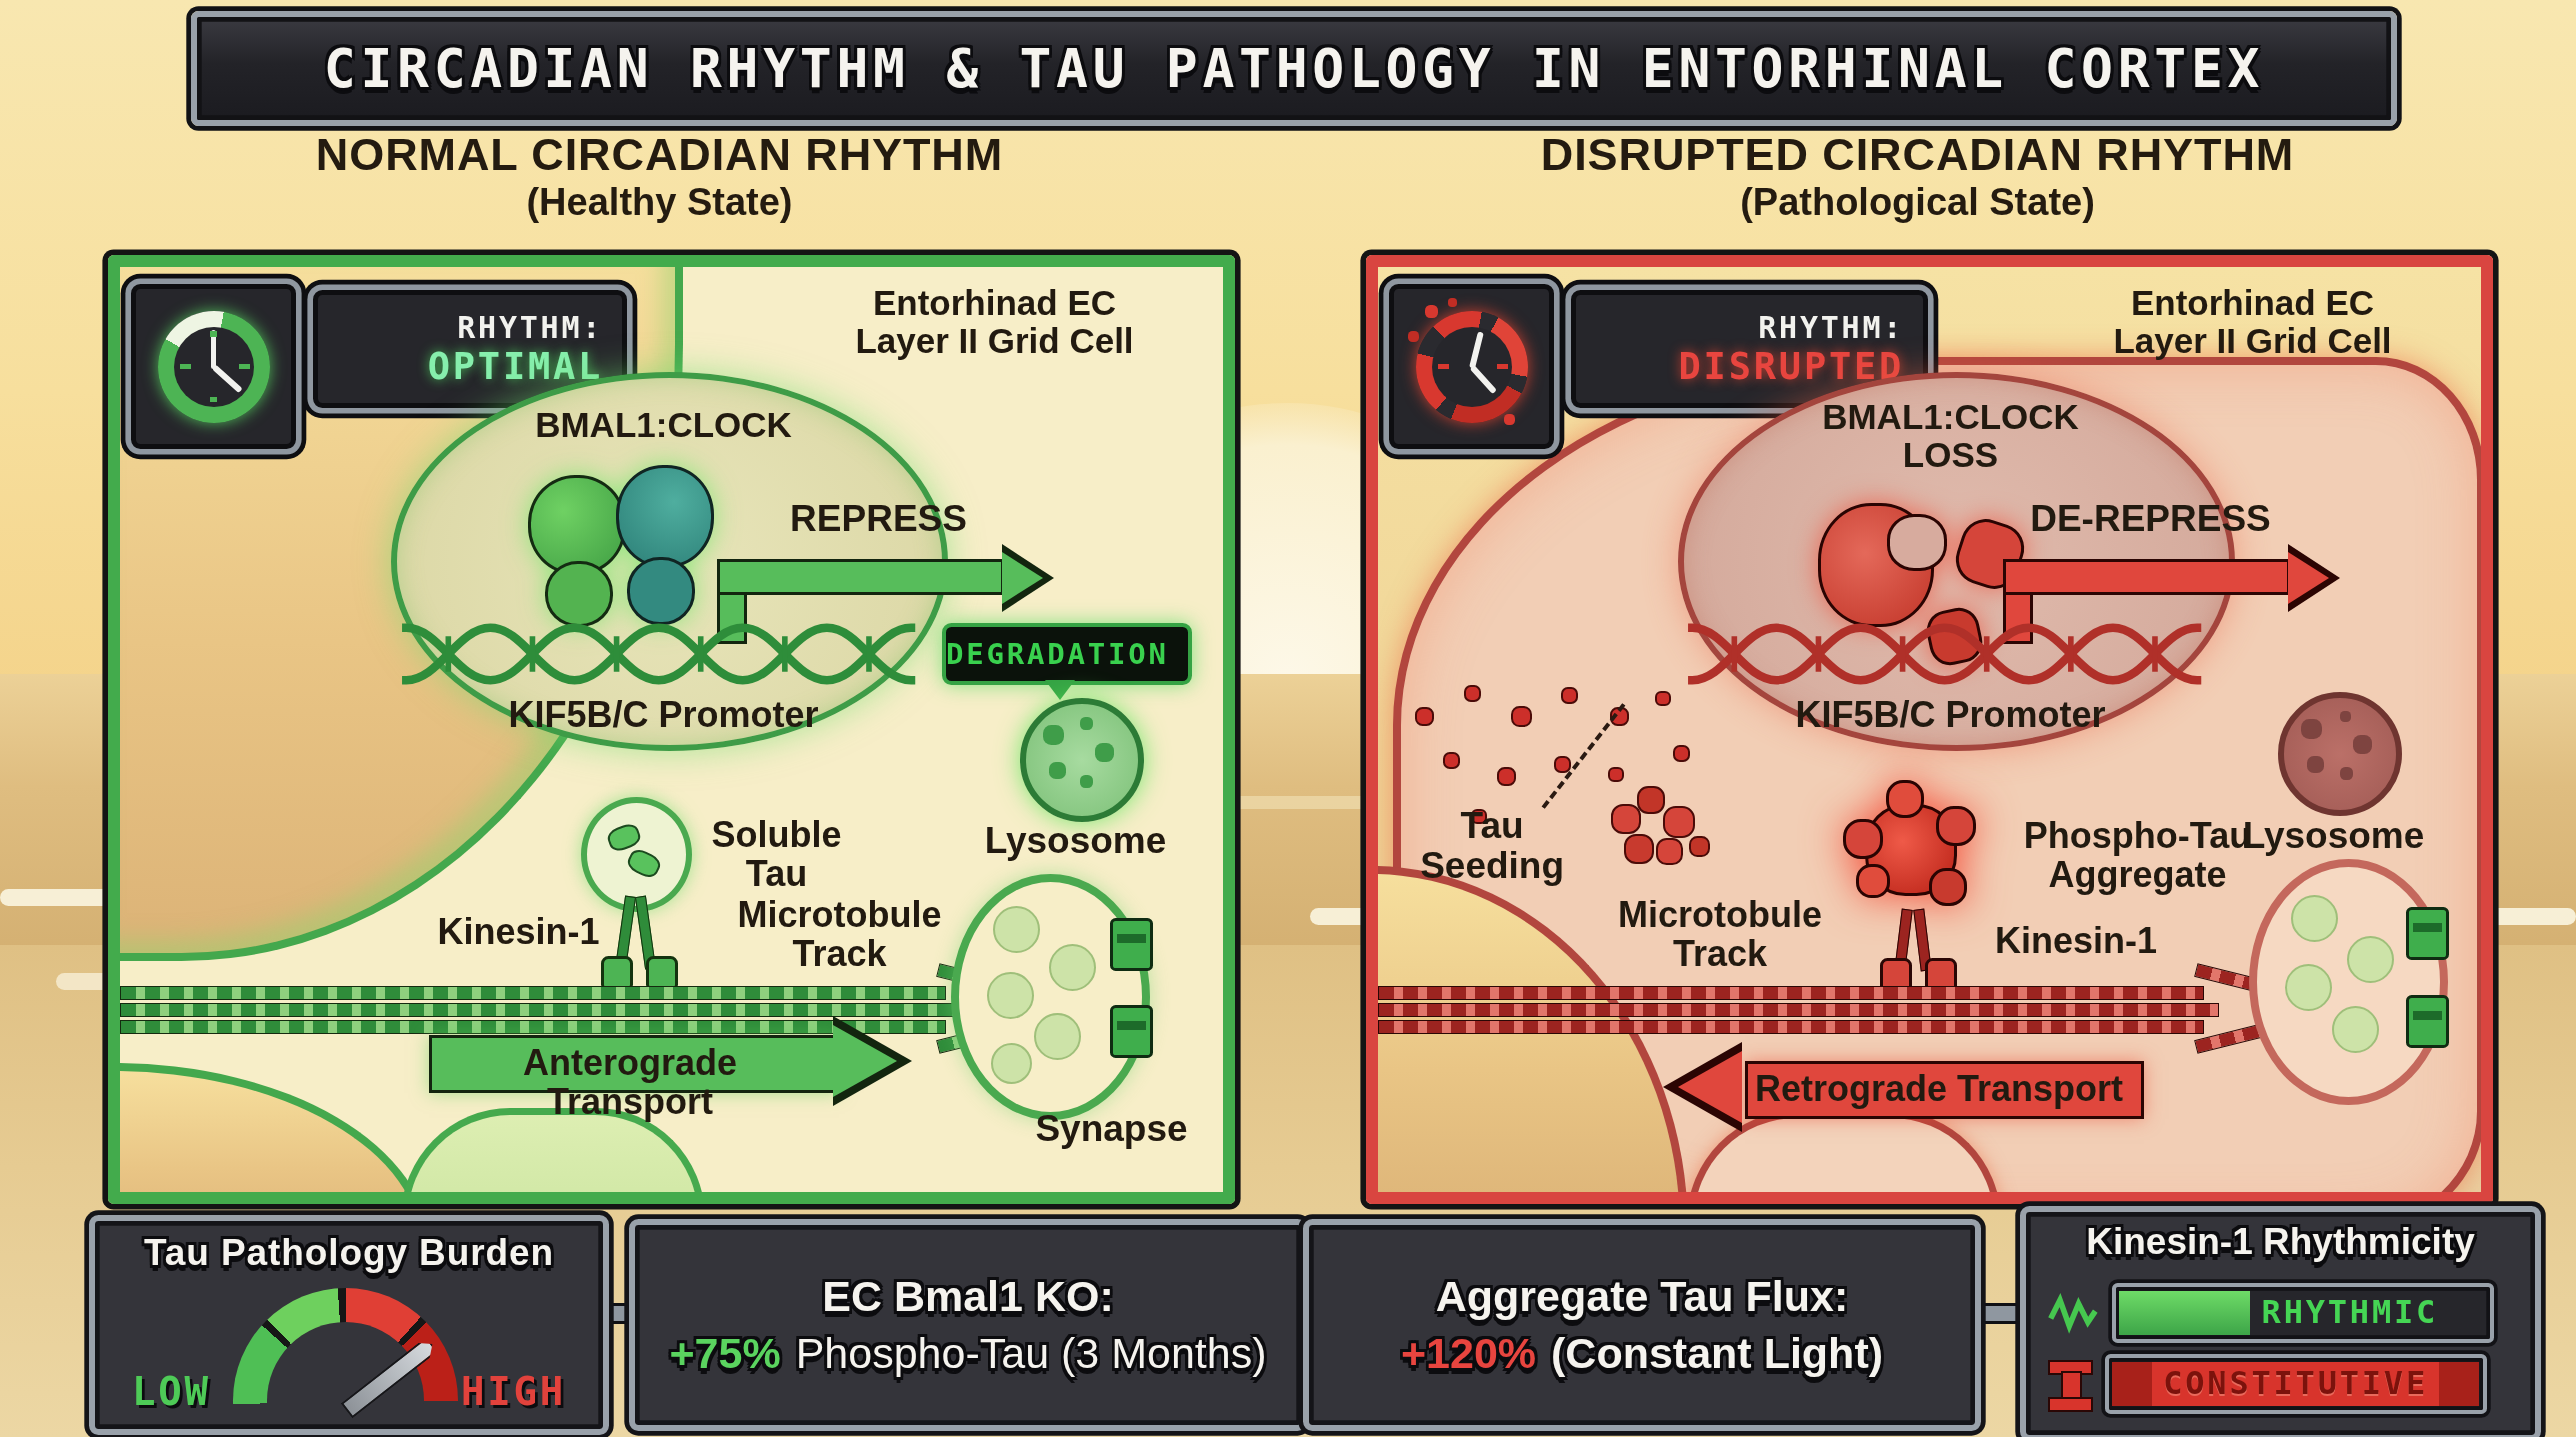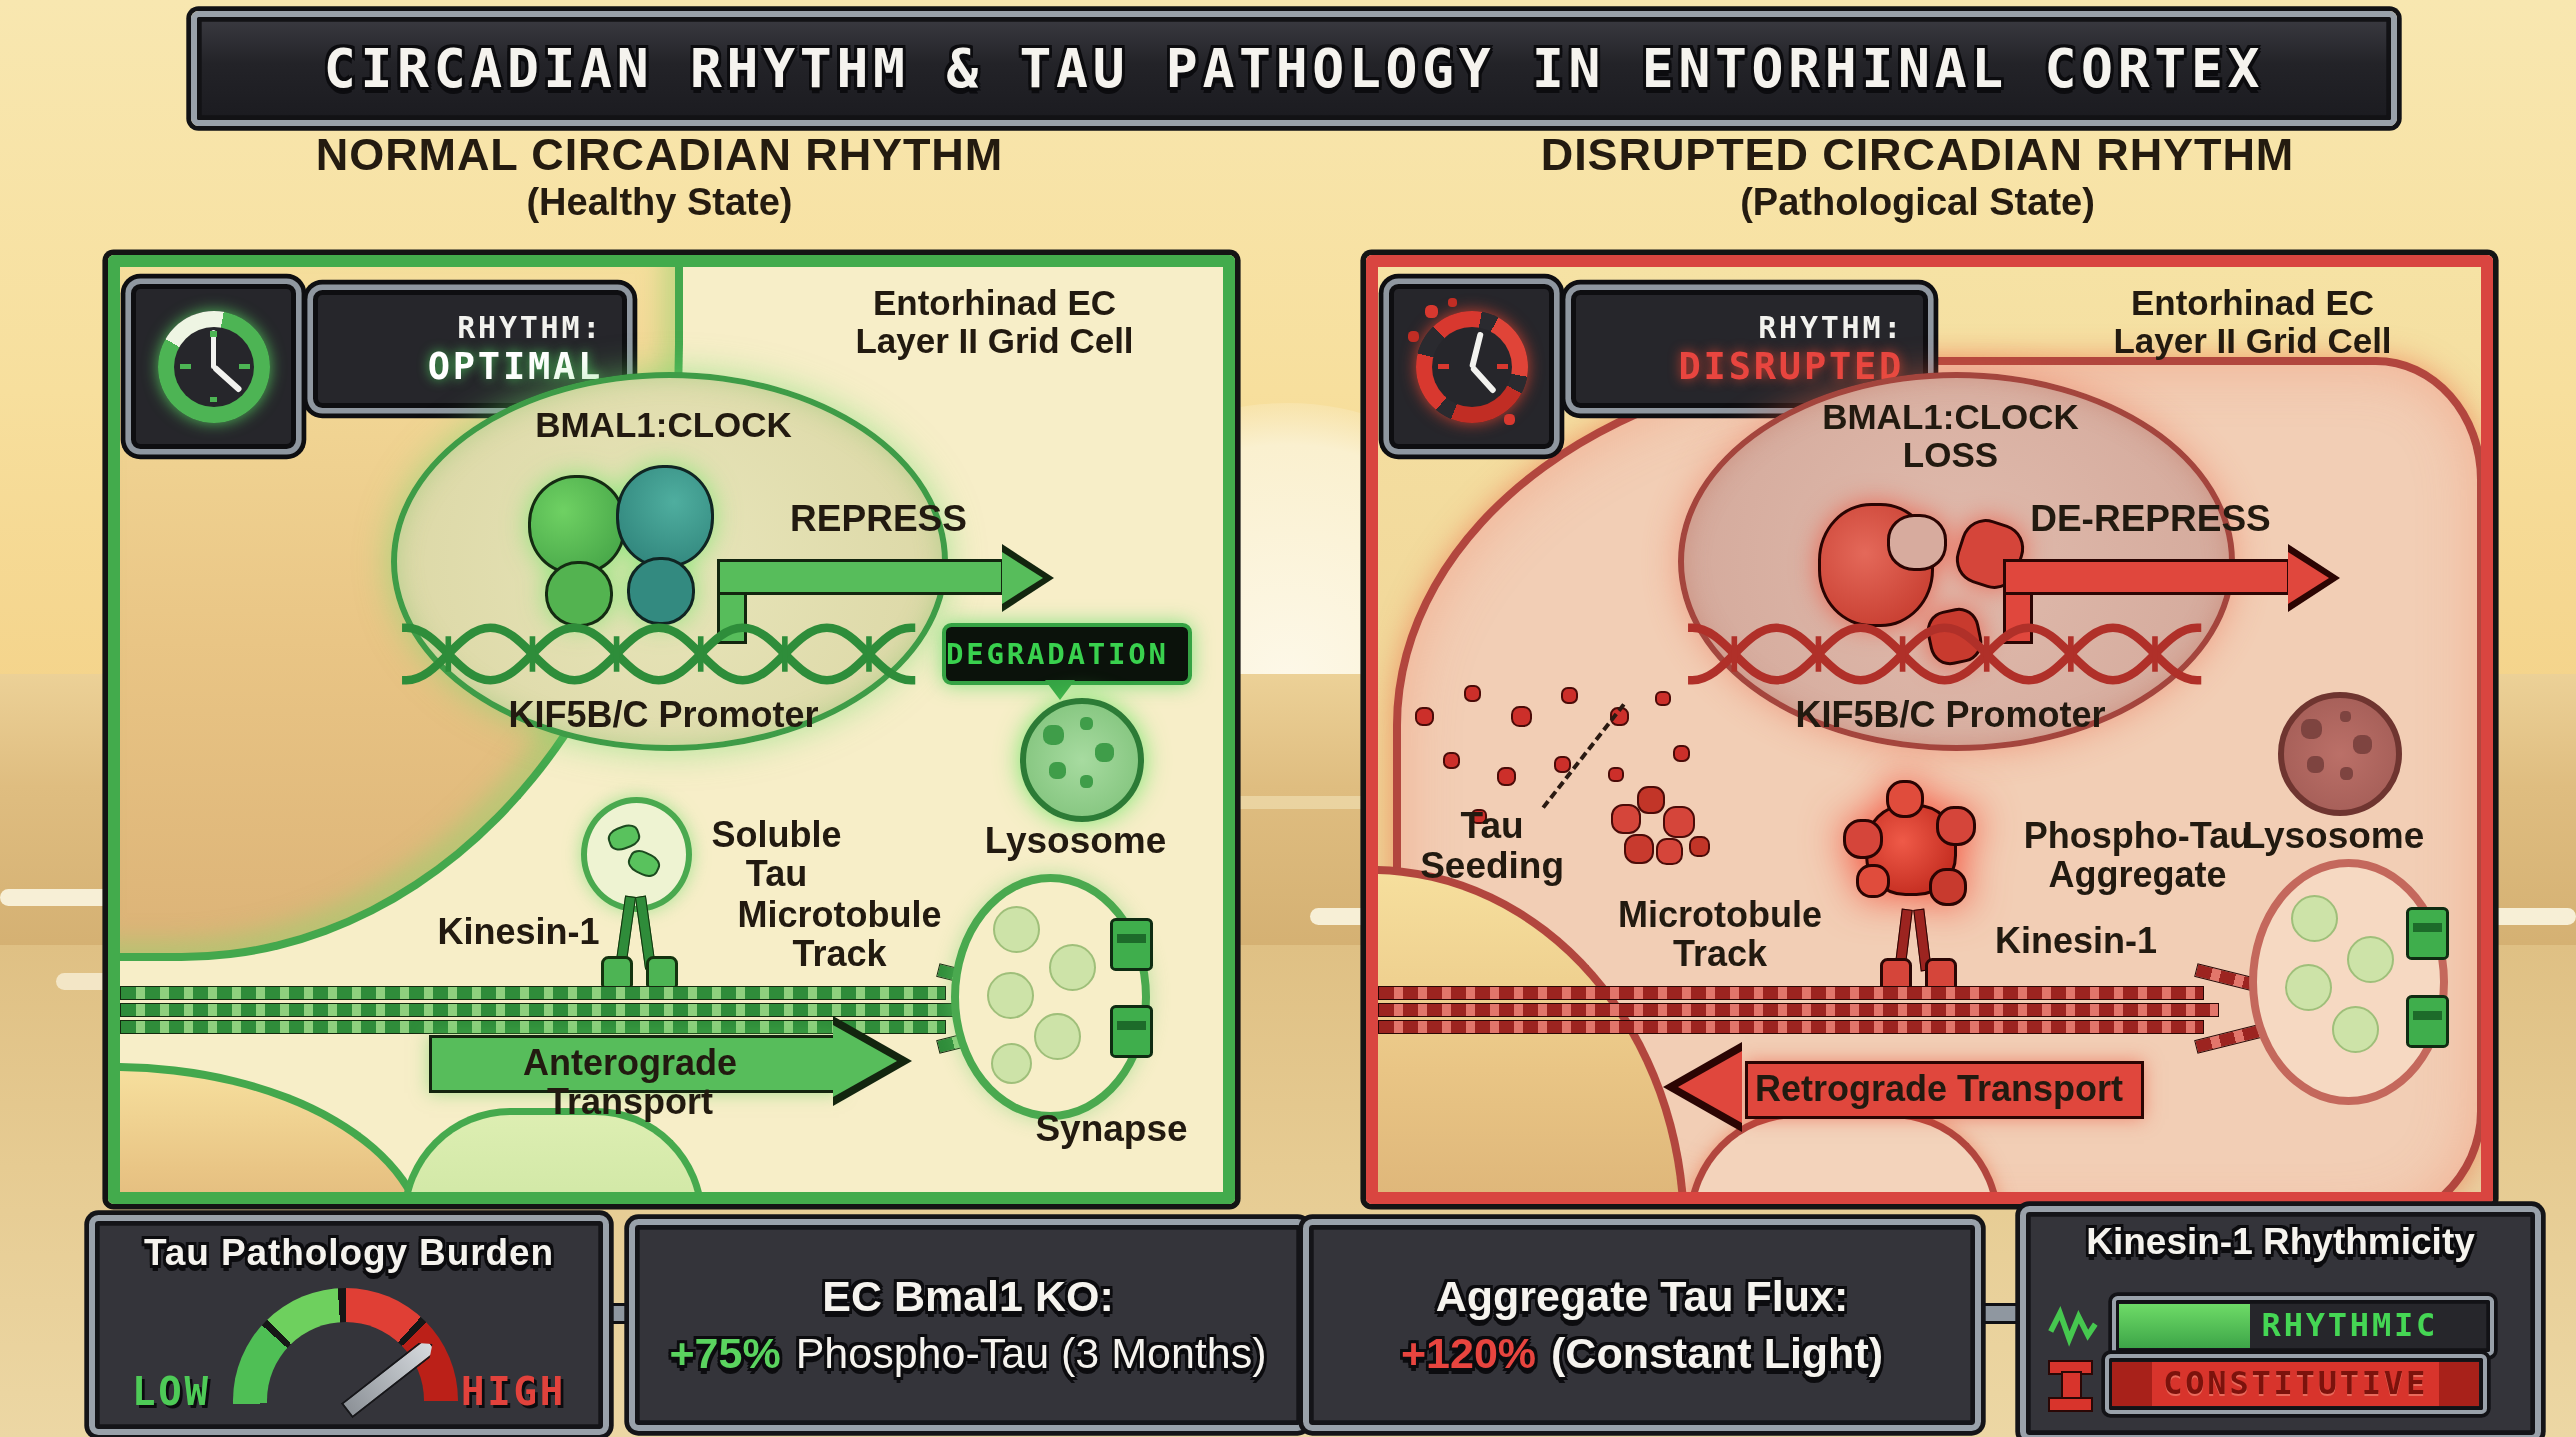--- a/index.html
+++ b/index.html
@@ -130,21 +130,21 @@
           <div class="hand" style="left:53px;top:19px;width:5.6px;height:39px;"></div>
           <div class="hand" style="left:53px;top:56px;width:5.6px;height:36px;transform-origin:50% 0;transform:rotate(-48deg);"></div>
           <div class="tick" style="left:52px;top:20.6px;width:7.5px;height:5.6px;background:#4db454;"></div>
           <div class="tick" style="left:22.5px;top:53px;width:11.2px;height:5.6px;background:#4db454;"></div>
           <div class="tick" style="left:81px;top:53px;width:11.2px;height:5.6px;background:#4db454;"></div>
           <div class="tick" style="left:52px;top:86px;width:7.5px;height:5.6px;background:#4db454;"></div>
         </div>
       </div>
       <div class="badge-frame" style="margin-left:17px;margin-top:5.6px;width:266px;padding:15px 19px;">
         <div class="px" style="font-size:30px;color:#f2f2ee;">RHYTHM:</div>
-        <div class="px" style="font-size:37px;color:#ffffff;text-shadow:0 0 11.2px rgba(80,230,100,.8);">OPTIMAL</div>
+        <div class="px" style="font-size:37px;color:#86efac;text-shadow:0 0 11.2px rgba(80,230,100,.8);">OPTIMAL</div>
       </div>
     </div>
 
     <div class="abs lbl pre" style="right:22.5px;top:17px;width:412px;font-size:35px;">Entorhinad EC
 Layer II Grid Cell</div>
 
     <div class="abs nucleus g" style="left:271px;top:105px;width:545px;height:367px;"></div>
     <div class="abs lbl" style="left:271px;top:139px;width:545px;font-size:35px;">BMAL1:CLOCK</div>
 
     <div class="abs" style="left:408px;top:185px;width:197px;height:187px;filter:drop-shadow(0 0 13px rgba(120,230,110,.8));">
@@ -376,21 +376,21 @@
   <div class="abs metal" style="left:1303px;top:1219px;width:666px;height:200px;display:flex;flex-direction:column;align-items:center;justify-content:center;gap:7.5px;">
     <div class="ow" style="font-size:43px;font-weight:900;">Aggregate Tau Flux:</div>
     <div style="display:flex;gap:15px;align-items:baseline;">
       <span class="ow" style="font-size:43px;font-weight:900;color:#e8453f;">+120%</span>
       <span class="ow" style="font-size:43px;font-weight:900;">(Constant Light)</span>
     </div>
   </div>
 
   <div class="abs metal" style="left:2020px;top:1206px;width:509px;height:223px;">
     <div class="abs ow" style="left:0;top:9.4px;width:100%;text-align:center;font-size:37px;font-weight:900;">Kinesin-1 Rhythmicity</div>
-    <div class="abs" style="left:20.6px;top:71px;display:flex;align-items:center;gap:13px;margin-top:13px;">
+    <div class="abs" style="left:20.6px;top:71px;display:flex;align-items:center;gap:13px;">
       <svg width="52" height="52" viewBox="0 0 56 56">
         <polyline points="4,34 14,14 24,42 34,18 44,38 52,26" fill="none" stroke="#46c84f" stroke-width="6"></polyline>
       </svg>
       <div class="statbar-frame" style="width:374px;height:52px;position:relative;overflow:hidden;">
         <div style="position:absolute;left:3.7px;top:3.7px;bottom:3.7px;width:131px;background:linear-gradient(180deg,#6edb67,#3da548);"></div>
         <span class="px" style="position:absolute;left:146px;top:5.6px;font-size:32px;color:#45d654;">RHYTHMIC</span>
       </div>
     </div>
     <div class="abs" style="left:20.6px;top:142px;display:flex;align-items:center;gap:13px;">
       <div style="width:45px;height:52px;position:relative;">

